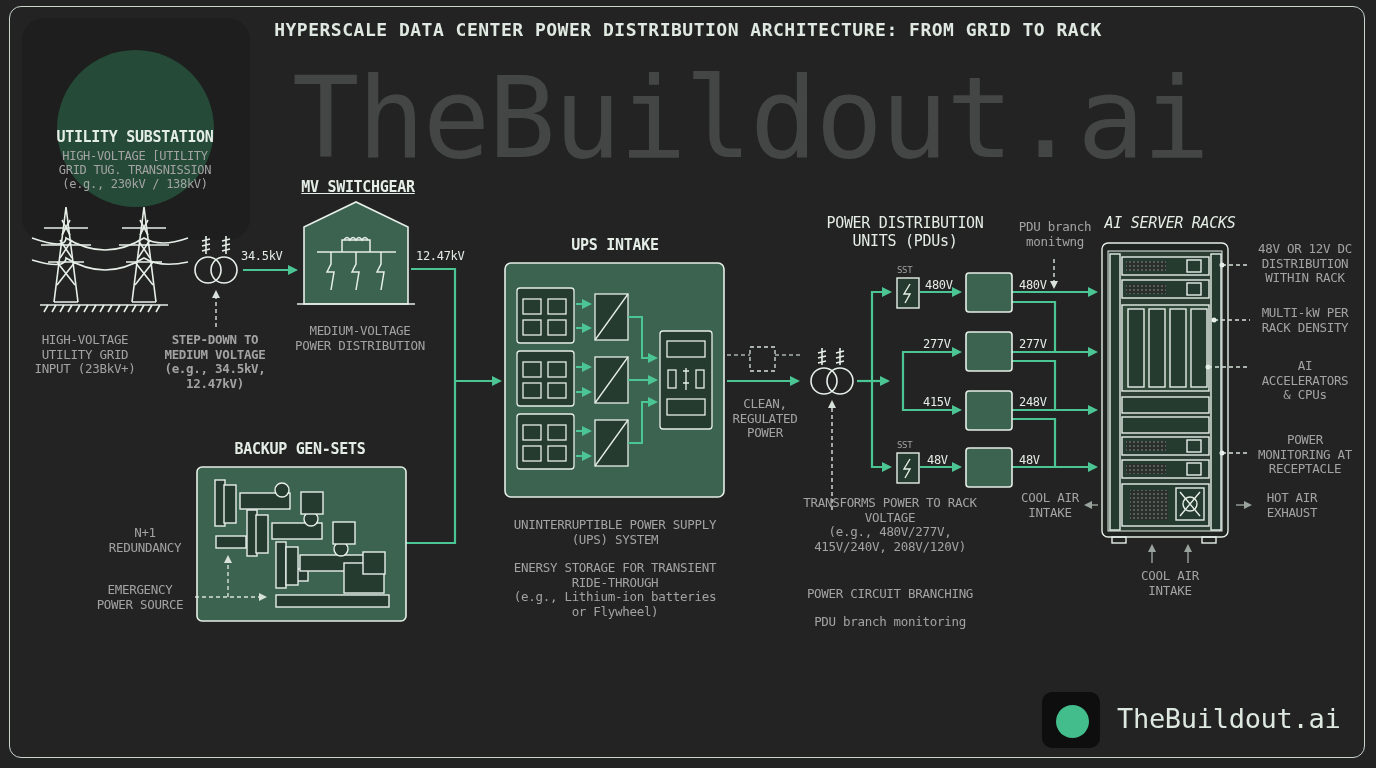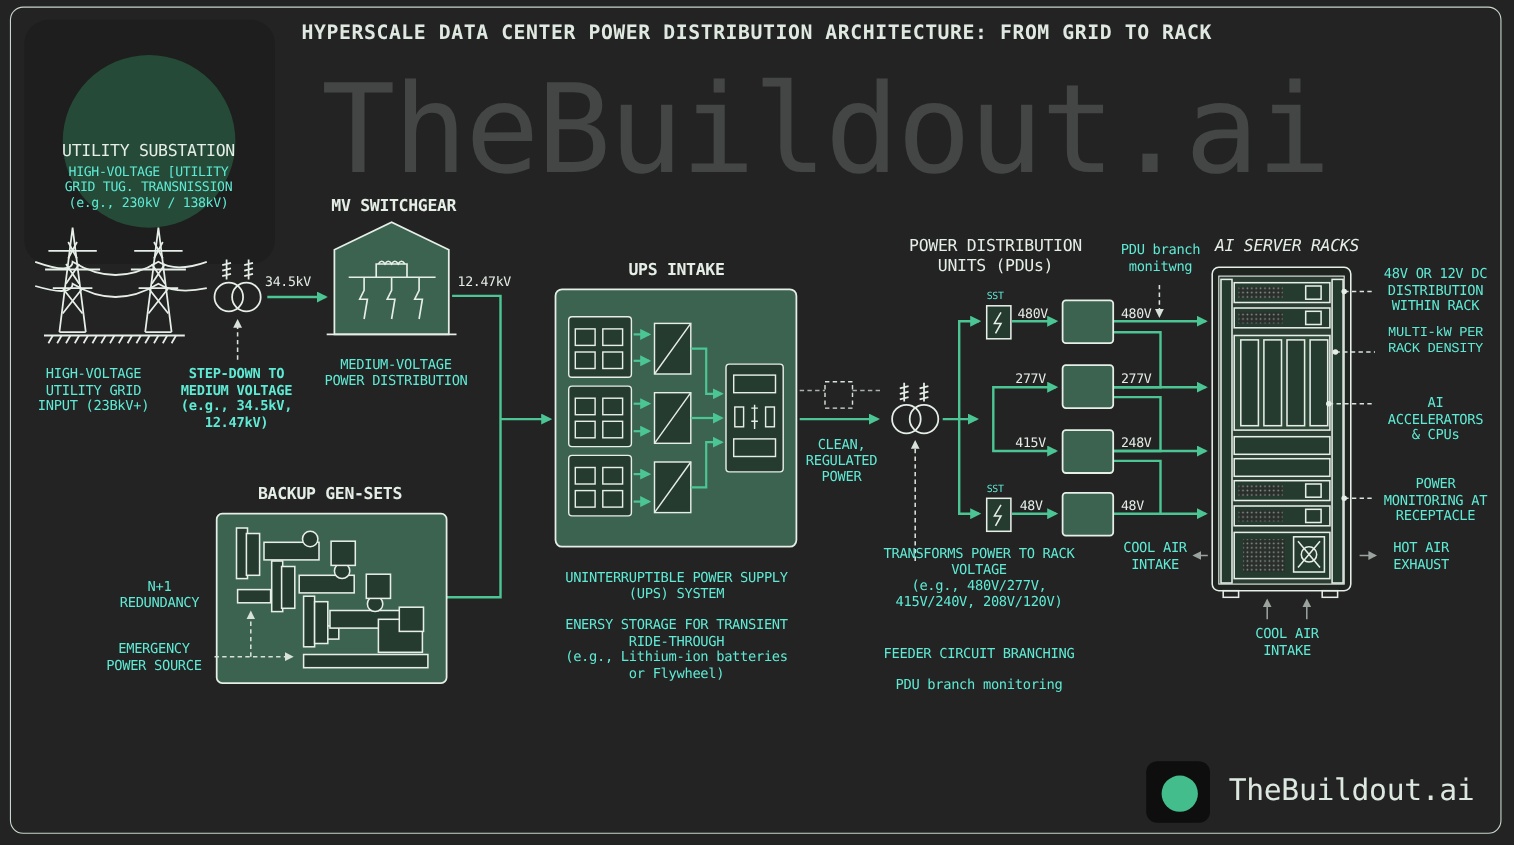--- a/index.html
+++ b/index.html
@@ -1,20 +1,20 @@
 <!DOCTYPE html>
 <html><head>
 <meta charset="utf-8">
 <style>
   html, body { margin:0; padding:0; background:#232323; }
   body { width:1376px; height:768px; position:relative; overflow:hidden;
          font-family:"DejaVu Sans Mono","Liberation Mono",monospace; color:#e4ece6; }
   .frame { position:absolute; left:9px; top:6px; width:1356px; height:752px;
            border:1.5px solid #c8d6cc; border-radius:12px; box-sizing:border-box; }
-  .t { position:absolute; text-align:center; white-space:pre-line; color:#5eead4;
+  .t { position:absolute; text-align:center; white-space:pre-line; color:#a3a3a3;
        font-family:"DejaVu Sans Mono","Liberation Mono",monospace; letter-spacing:-0.3px; }
   .title { left:0; width:1376px; top:19px; font-size:18px; font-weight:bold; letter-spacing:0.5px; color:#dfe9e1; }
   .watermark { position:absolute; left:292px; top:62px; font-size:112px; color:#444645;
                font-family:"DejaVu Sans Mono","Liberation Mono",monospace; letter-spacing:-2px; line-height:1; }
   .sec { font-size:15px; font-weight:bold; color:#e4ede6; }
   .lbl { font-size:12px; line-height:14px; }
   .lbl13 { font-size:12.5px; line-height:14.5px; }
   .volt { font-size:12px; color:#e4ece6; }
   .subst-card { position:absolute; left:22px; top:18px; width:228px; height:222px; background:#1d1e1d; border-radius:22px; }
   .subst-circle { position:absolute; left:57px; top:50px; width:157px; height:157px; border-radius:50%; background:#254a38; }
@@ -265,34 +265,34 @@
   </g>
 
   <g stroke="#9aa39d" stroke-width="1.4" fill="none">
     <path d="M1098,505 L1086,505" marker-end="url(#agr)"></path>
     <path d="M1236,505 L1250,505" marker-end="url(#agr)"></path>
     <path d="M1152,563 L1152,546" marker-end="url(#agr)"></path>
     <path d="M1188,563 L1188,546" marker-end="url(#agr)"></path>
   </g>
 </svg>
 
-<div class="t sec" style="left:40px;width:190px;top:128px;font-weight:normal;font-size:15px;">UTILITY SUBSTATION</div>
+<div class="t sec" style="left:40px;width:190px;top:128px;font-weight:bold;font-size:15px;">UTILITY SUBSTATION</div>
 <div class="t lbl" style="left:40px;width:190px;top:149px;">HIGH-VOLTAGE [UTILITY
 GRID TUG. TRANSNISSION
 (e.g., 230kV / 138kV)</div>
 <div class="t lbl13" style="left:20px;width:130px;top:333px;">HIGH-VOLTAGE
 UTILITY GRID
 INPUT (23BkV+)</div>
 <div class="t lbl13" style="left:150px;width:130px;top:333px;font-weight:bold;">STEP-DOWN TO
 MEDIUM VOLTAGE
 (e.g., 34.5kV,
 12.47kV)</div>
 <div class="t volt" style="left:241px;top:249px;">34.5kV</div>
 
-<div class="t sec" style="left:290px;width:136px;top:178px;">MV SWITCHGEAR</div>
+<div class="t sec" style="left:290px;width:136px;top:178px;text-decoration:underline;">MV SWITCHGEAR</div>
 <div class="t lbl13" style="left:280px;width:160px;top:324px;">MEDIUM-VOLTAGE
 POWER DISTRIBUTION</div>
 <div class="t volt" style="left:416px;top:249px;">12.47kV</div>
 
 <div class="t sec" style="left:210px;width:180px;top:440px;">BACKUP GEN-SETS</div>
 <div class="t lbl13" style="left:90px;width:110px;top:526px;text-align:center;">N+1
 REDUNDANCY</div>
 <div class="t lbl13" style="left:80px;width:120px;top:583px;">EMERGENCY
 POWER SOURCE</div>
 
@@ -318,28 +318,28 @@
 <div class="t volt" style="left:923px;top:395px;">415V</div>
 <div class="t volt" style="left:927px;top:453px;">48V</div>
 <div class="t volt" style="left:1019px;top:278px;">480V</div>
 <div class="t volt" style="left:1019px;top:337px;">277V</div>
 <div class="t volt" style="left:1019px;top:395px;">248V</div>
 <div class="t volt" style="left:1019px;top:453px;">48V</div>
 <div class="t lbl13" style="left:790px;width:200px;top:496px;">TRANSFORMS POWER TO RACK
 VOLTAGE
 (e.g., 480V/277V,
 415V/240V, 208V/120V)</div>
-<div class="t lbl13" style="left:790px;width:200px;top:587px;">FEEDER CIRCUIT BRANCHING</div>
+<div class="t lbl13" style="left:790px;width:200px;top:587px;">POWER CIRCUIT BRANCHING</div>
 <div class="t lbl13" style="left:790px;width:200px;top:615px;">PDU branch monitoring</div>
 
 <div class="t sec" style="left:1090px;width:160px;top:214px;font-weight:normal;font-style:italic;">AI SERVER RACKS</div>
 <div class="t lbl13" style="left:1250px;width:110px;top:242px;">48V OR 12V DC
 DISTRIBUTION
 WITHIN RACK</div>
-<div class="t lbl13" style="left:1250px;width:110px;top:295px;font-family:Liberation Mono, monospace;">MULTI-kW PER
+<div class="t lbl13" style="left:1250px;width:110px;top:306px;">MULTI-kW PER
 RACK DENSITY</div>
 <div class="t lbl13" style="left:1250px;width:110px;top:359px;">AI
 ACCELERATORS
 &amp; CPUs</div>
 <div class="t lbl13" style="left:1250px;width:110px;top:433px;">POWER
 MONITORING AT
 RECEPTACLE</div>
 <div class="t lbl13" style="left:1010px;width:80px;top:491px;">COOL AIR
 INTAKE</div>
 <div class="t lbl13" style="left:1252px;width:80px;top:491px;">HOT AIR

